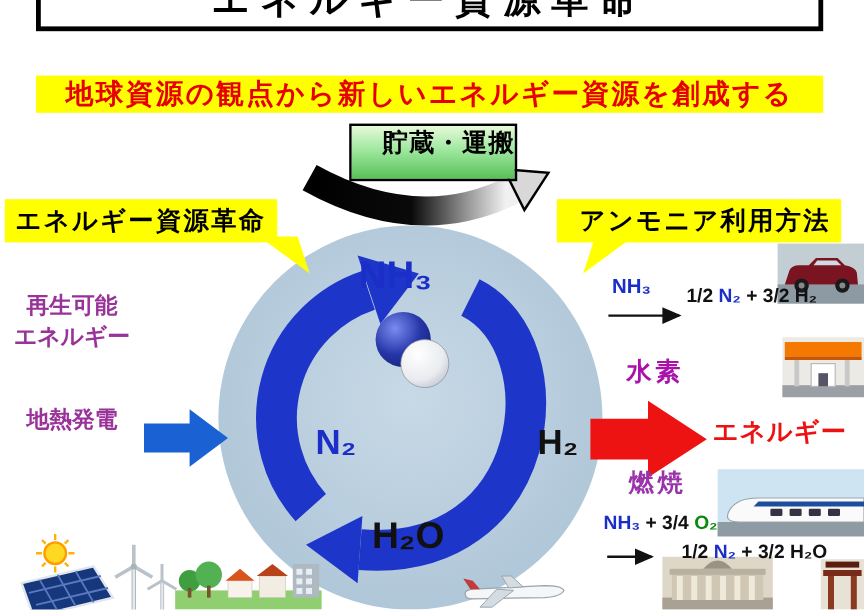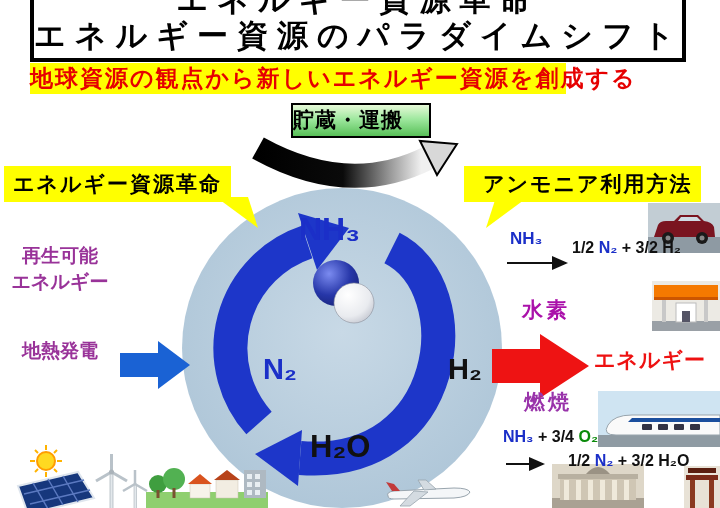--- a/index.html
+++ b/index.html
@@ -7,28 +7,28 @@
   body { position:relative; overflow:hidden; background:#fff;
          font-family:"Liberation Sans","DejaVu Sans",sans-serif; }
   .abs { position:absolute; }
   svg.canvas { position:absolute; left:0; top:0; }
 
   .title-box { left:30px; top:-24px; width:656px; border:4px solid #000; background:#fff;
                text-align:center; padding:2px 0 4px; }
   .title-line { font-weight:bold; font-size:31px; letter-spacing:9px; line-height:36px;
                 color:#000; white-space:nowrap; }
 
-  .banner { left:30px; top:63px; width:536px; height:31px; background:#ffff00; color:#e60000;
+  .banner { left:30px; top:63px; width:656px; height:31px; background:#ffff00; color:#e60000;
             font-size:23px; font-weight:bold; text-align:center; line-height:31px;
             letter-spacing:2px; white-space:nowrap; }
 
-  .storage { left:291px; top:103px; width:140px; height:35px;
+  .storage { left:291px; top:103px; width:140px; height:48px;
              background:linear-gradient(180deg,#e7f9d8 0%,#9fe89f 45%,#58c058 100%);
              border:2px solid #000; color:#000; font-size:21px; font-weight:bold;
-             text-align:left; line-height:30px; letter-spacing:1px; }
+             text-align:right; line-height:30px; letter-spacing:1px; }
 
   .method-label { background:#ffff00; color:#000; font-weight:bold; font-size:21px;
                   letter-spacing:2px; padding:4px 9px; white-space:nowrap; }
   .method-left  { left:4px;   top:166px; }
   .method-right { left:464px; top:166px;padding-left:19px; }
 
   .purple-block { color:#993399; font-weight:bold; font-size:19px; text-align:center;
                   width:112px; }
   .renewable { left:4px; top:243px; line-height:26px; }
   .sources   { left:4px; top:337px; line-height:27px; }
@@ -219,21 +219,20 @@
     <rect width="36" height="42" fill="#e8e2d6"></rect>
     <rect x="4" y="2" width="28" height="5" fill="#5a1e10"></rect>
     <rect x="2" y="9" width="32" height="5" fill="#7a2a18"></rect>
     <rect x="6" y="14" width="5" height="28" fill="#8a3a20"></rect>
     <rect x="25" y="14" width="5" height="28" fill="#8a3a20"></rect>
   </g>
 </svg>
 
 <div class="abs title-box">
   <div class="title-line">エネルギー資源革命</div>
-  <div class="title-line">エネルギー資源のパラダイムシフト</div>
 </div>
 
 <div class="abs banner">地球資源の観点から新しいエネルギー資源を創成する</div>
 
 <div class="abs storage">貯蔵・運搬</div>
 
 <div class="abs method-label method-left">エネルギー資源革命</div>
 <div class="abs method-label method-right">アンモニア利用方法</div>
 
 <div class="abs purple-block renewable">

